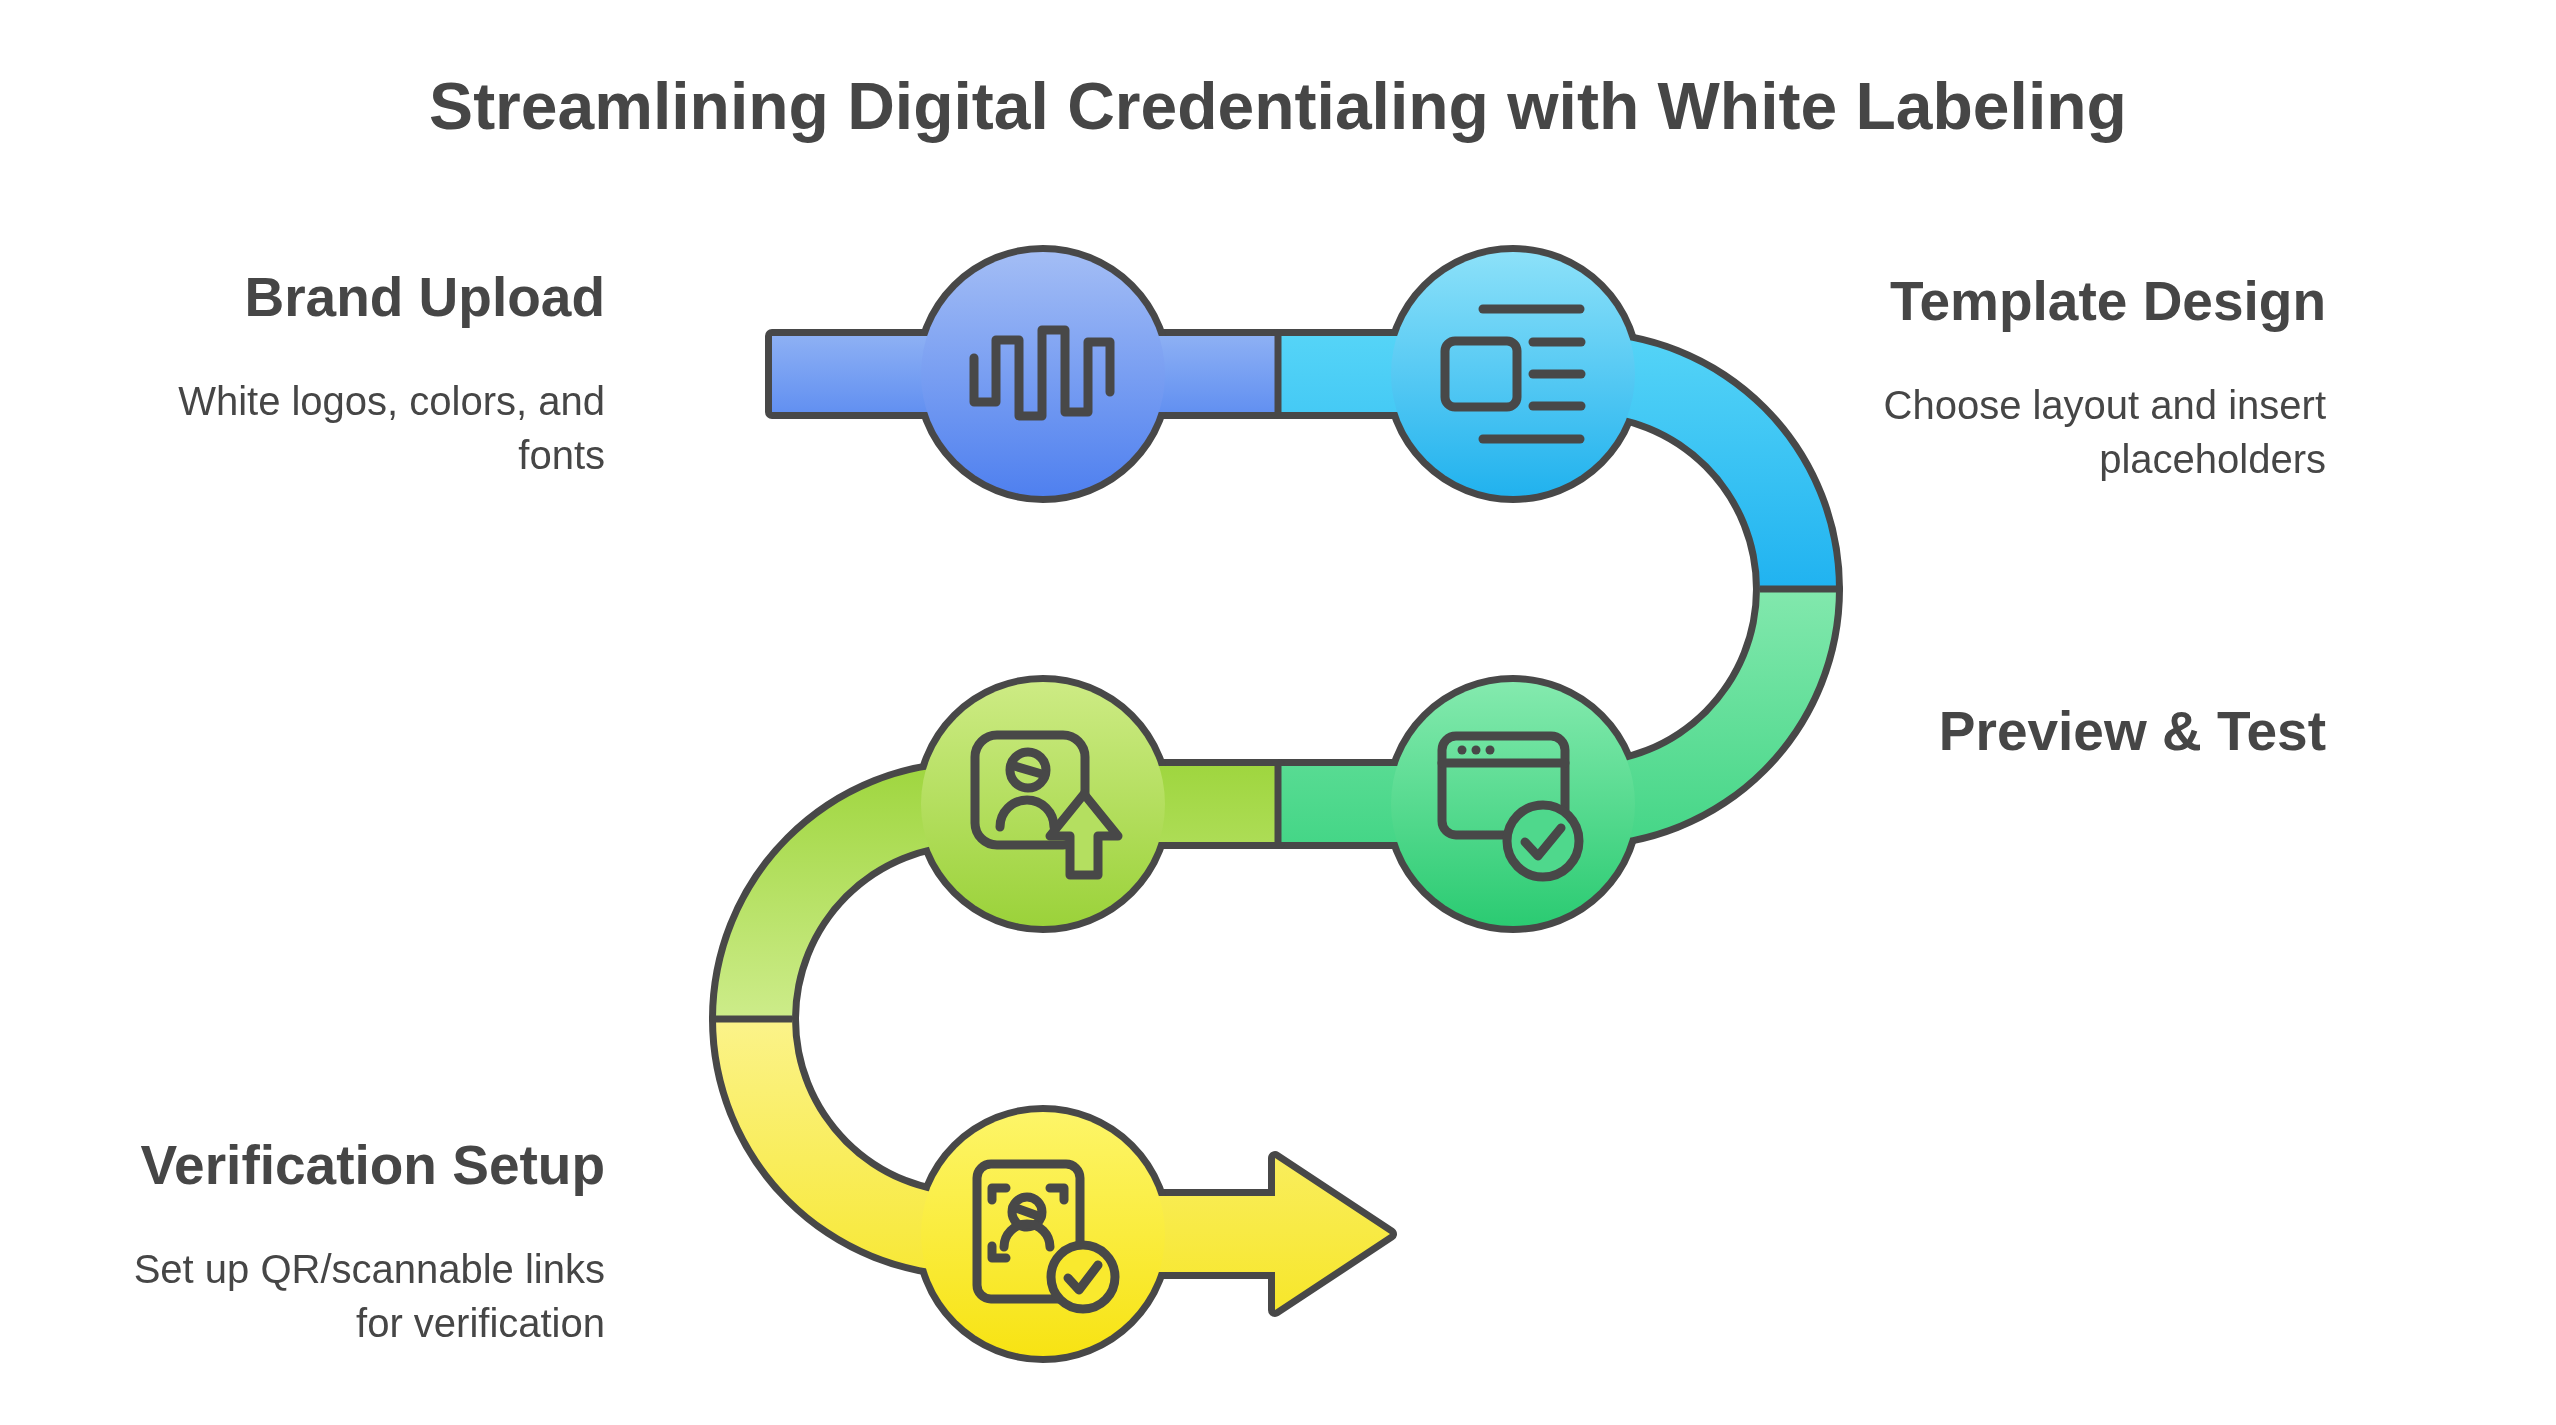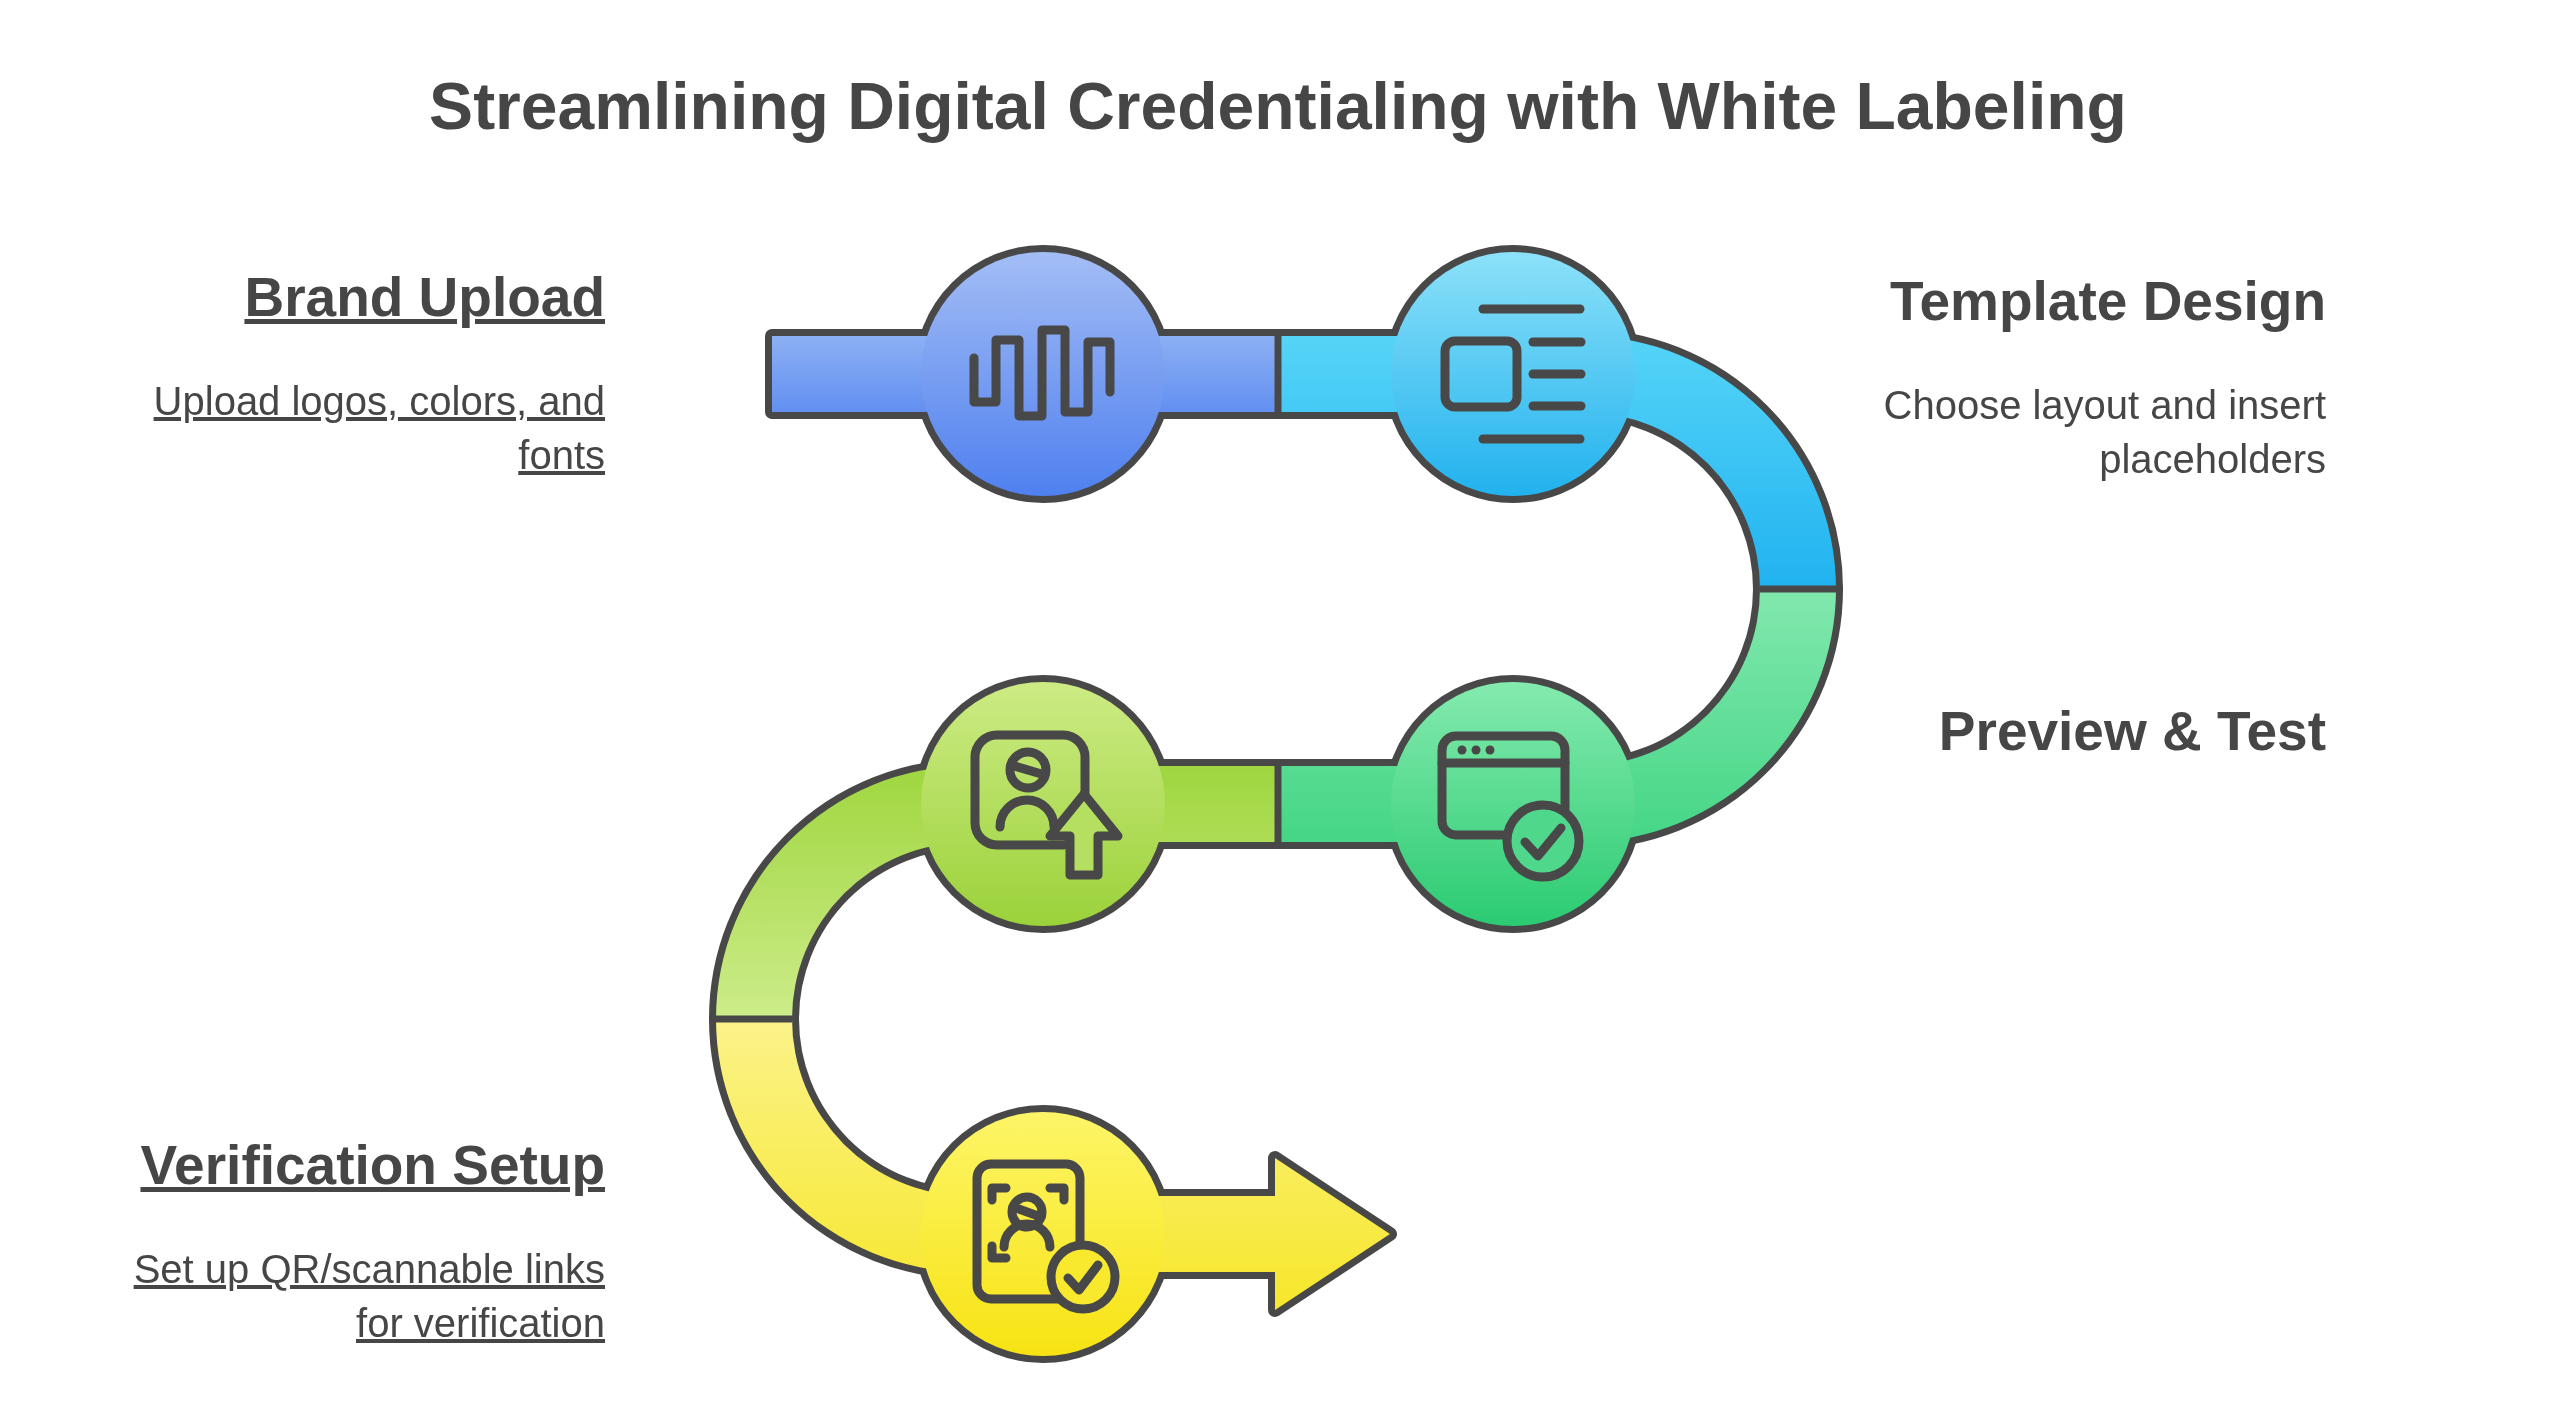--- a/index.html
+++ b/index.html
@@ -8,21 +8,21 @@
     background:var(--bg,#fff);
     font-family:"Liberation Sans", sans-serif;
     border-radius:15px;
   }
   .title{
     position:absolute;left:0;top:68px;width:100%;
     text-align:center;font-size:66px;font-weight:700;
     color:var(--text,#464646);white-space:nowrap;
   }
   .step{position:absolute;color:var(--text,#464646);}
-  .step.left{left:85px;width:520px;text-align:right;text-decoration:underline;}
+  .step.left{left:85px;width:520px;text-align:right;}
   .step.right{left:1856px;width:470px;text-align:right;}
   .step h2{margin:0;font-size:55px;line-height:63px;font-weight:700;}
   .step p{margin:45px 0 0 0;font-size:40px;line-height:54px;font-weight:400;}
   svg.flow{position:absolute;left:0;top:0;width:2556px;height:1425px;}
   .ol{fill:none;stroke:var(--outline,#484848);stroke-width:14;stroke-linejoin:round;stroke-linecap:round;}
   .divider{stroke:var(--outline,#484848);stroke-width:7;}
   .ic{fill:none;stroke:var(--outline,#484848);stroke-width:9;stroke-linecap:round;stroke-linejoin:round;}
   .icf{stroke:var(--outline,#484848);stroke-width:9;stroke-linecap:round;stroke-linejoin:round;}
   .icdot{fill:var(--outline,#484848);stroke:none;}
   .fill-green-chip{fill:var(--icon_fill_green,#b4df60);}
@@ -163,21 +163,21 @@
       <circle class="ic" cx="1027" cy="1212" r="15"></circle>
       <path class="ic" d="M1013 1207 L1041 1217"></path>
       <path class="ic" d="M1004 1247 A23 23 0 0 1 1050 1247"></path>
       <circle class="icf fill-yellow-chip" cx="1083" cy="1277" r="32"></circle>
       <path class="ic" d="M1068 1278 L1079 1290 L1098 1265"></path>
     </g>
   </svg>
 
   <section class="step left" style="top:266px">
     <h2>Brand Upload</h2>
-    <p>Upload logos, colors, and fonts</p>
+    <p>White logos, colors, and fonts</p>
   </section>
 
   <section class="step right" style="top:270px">
     <h2>Template Design</h2>
     <p>Choose layout and insert placeholders</p>
   </section>
 
 
   <section class="step right" style="top:700px">
     <h2>Preview &amp; Test</h2>

